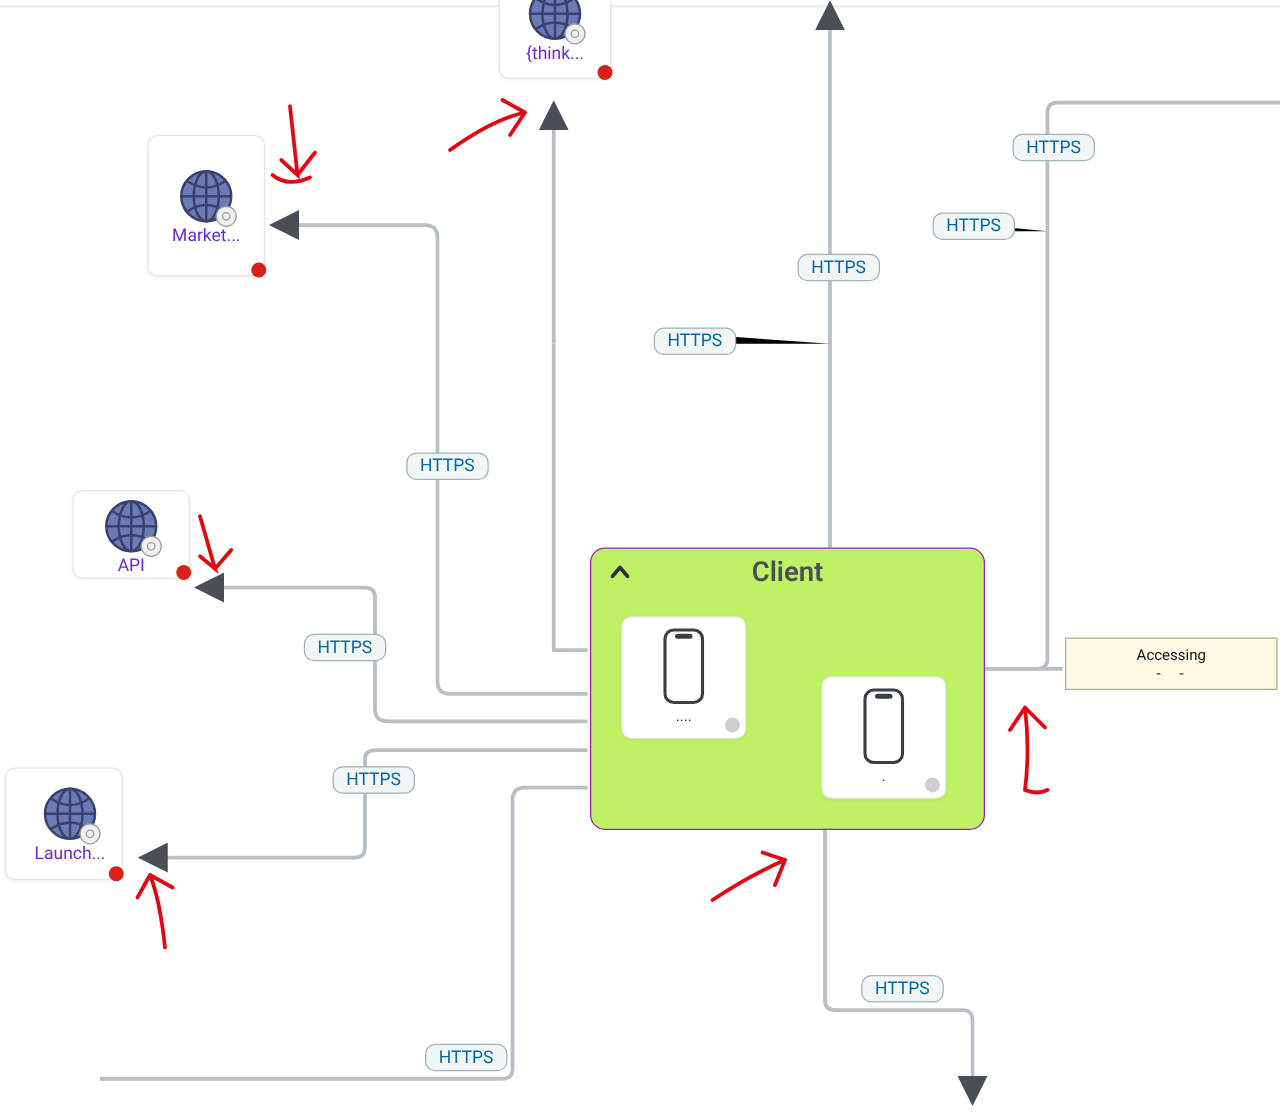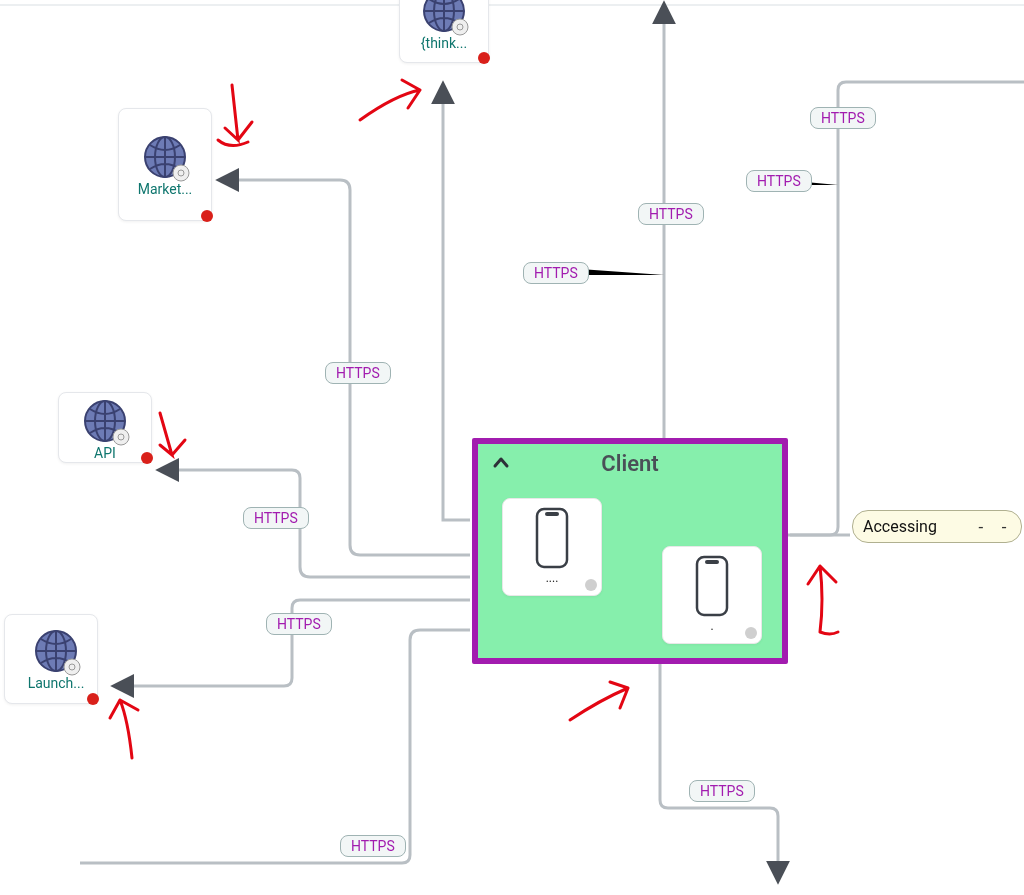--- a/index.html
+++ b/index.html
@@ -26,21 +26,21 @@
     box-shadow: 0 1px 3px rgba(0,0,0,0.06);
     display: flex;
     flex-direction: column;
     align-items: center;
     justify-content: center;
     padding: 6px 6px 4px 6px;
     box-sizing: border-box;
   }
   .node .label {
     font-size: 14px;
-    color: #0f766e;
+    color: #6d28d9;
     margin-top: 2px;
     max-width: 70px;
     white-space: nowrap;
     overflow: hidden;
     text-overflow: ellipsis;
     text-align: center;
   }
   .status-dot {
     position: absolute;
     width: 12px;
@@ -55,23 +55,23 @@
   .globe-wrap { position: relative; width: 44px; height: 44px; }
   .gear-overlay {
     position: absolute;
     right: -3px;
     bottom: -3px;
     width: 18px; height: 18px;
   }
   
   .group {
     position: absolute;
-    background: #86efac;
-    border: 6px solid #a21caf;
-    border-radius: 2px;
+    background: #bef264;
+    border: 1px solid #a21caf;
+    border-radius: 12px;
     box-sizing: border-box;
   }
   .group-header {
     display: flex;
     align-items: center;
     justify-content: center;
     position: relative;
     height: 38px;
   }
   .group-title {
@@ -108,36 +108,37 @@
     text-align: center;
   }
   
   .pill {
     position: absolute;
     background: #f2f6f6;
     border: 1px solid #9fb3b3;
     border-radius: 8px;
     padding: 2px 10px;
     font-size: 14px;
-    color: #a21caf;
+    color: #0369a1;
     box-sizing: border-box;
   }
   
   .note {
     position: absolute;
     background: #fdfbe4;
     border: 1px solid #b0b090;
-    border-radius: 16px;
+    border-radius: 0;
     padding: 6px 10px;
-    font-size: 16px;
+    font-size: 12px;
     color: #111;
     box-sizing: border-box;
     display: flex;
     align-items: center;
     justify-content: space-between;
+    flex-direction: column;
   }
   .note .dots {
     font-family: monospace;
     color: #333;
     letter-spacing: 2px;
   }
   
   svg.edges, svg.annotations {
     position: absolute;
     left: 0; top: 0;

